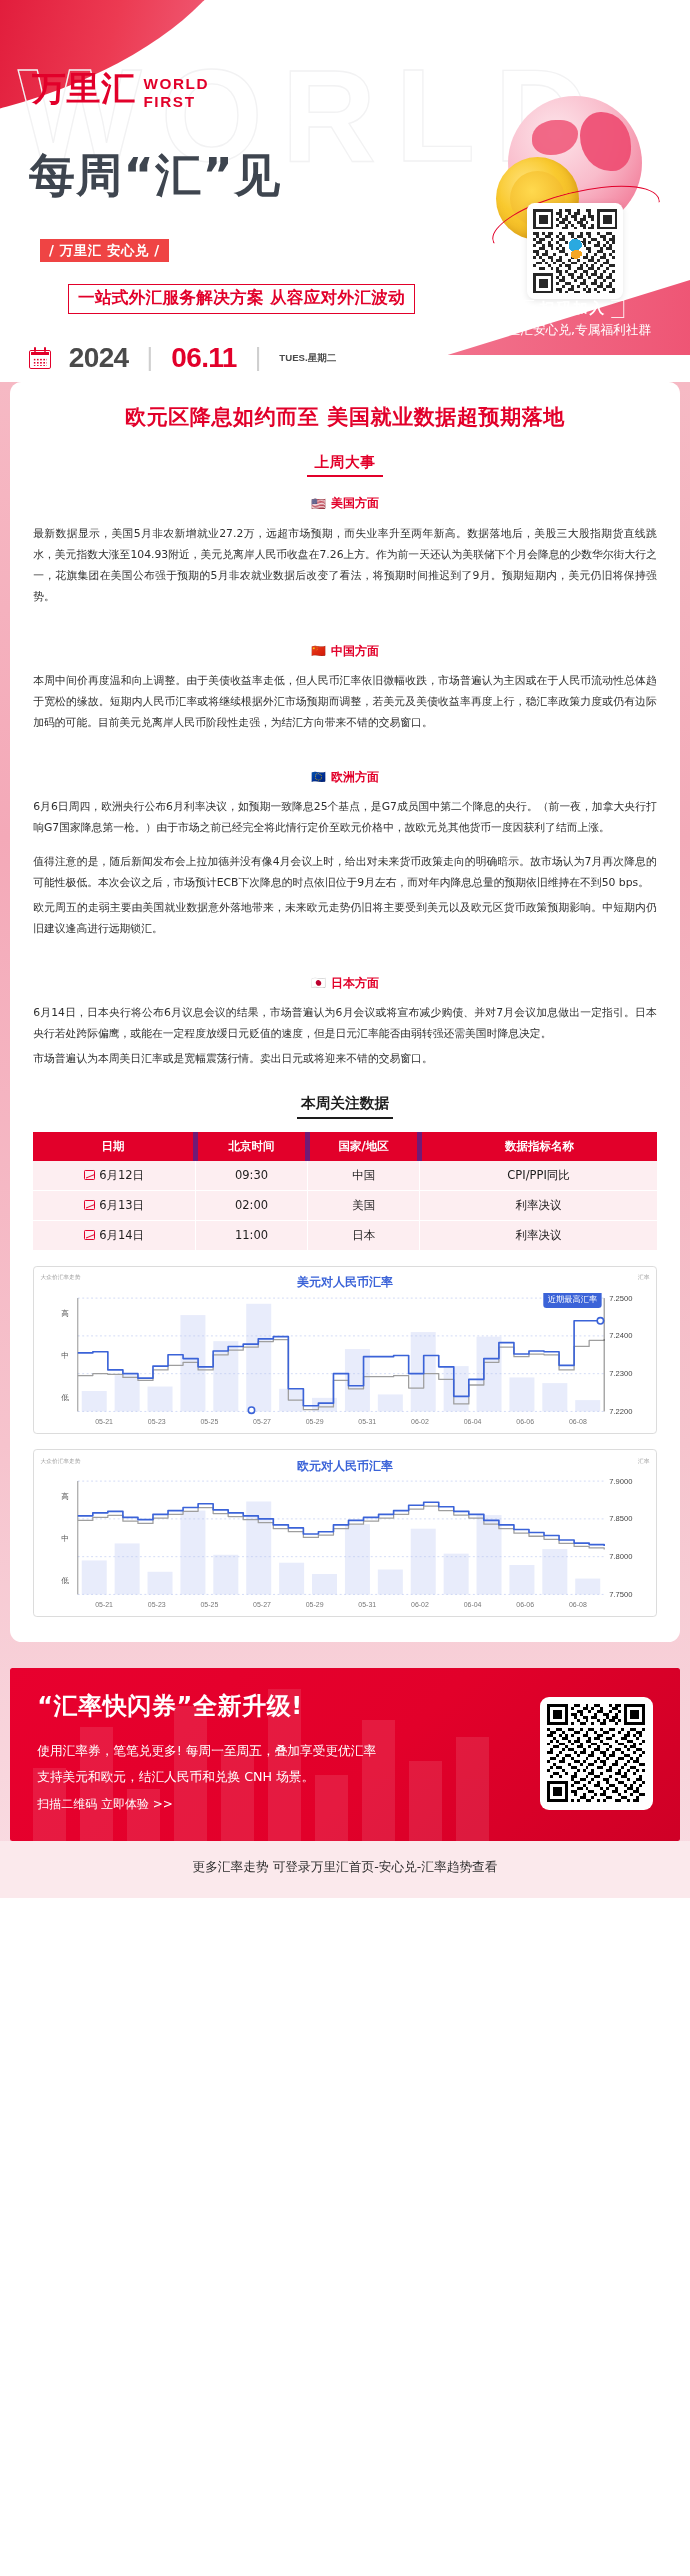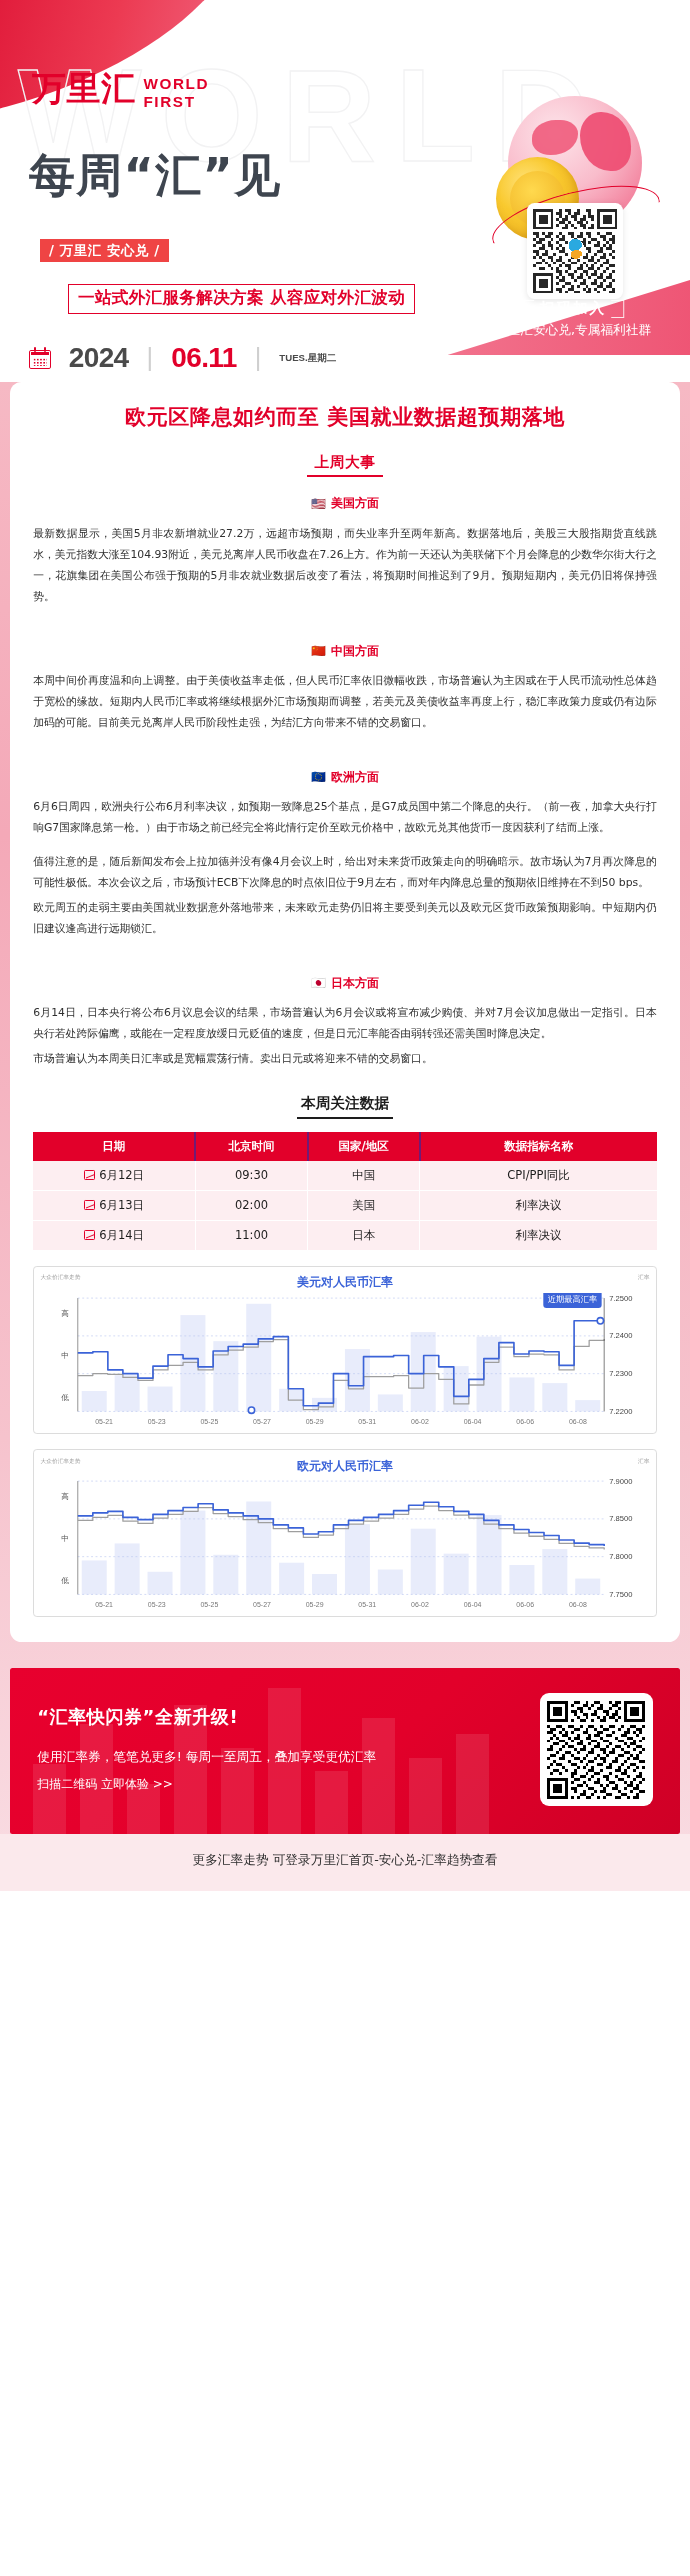--- a/index.html
+++ b/index.html
@@ -292,21 +292,21 @@
     border-collapse: collapse;
     font-size: 11.5px;
     font-family: "DejaVu Sans", sans-serif;
   }
   table.data th {
     background: #e2002a;
     color: #ffffff;
     font-weight: 700;
     padding: 7px 3.8px;
     text-align: center;
-    border-right: 2px solid #701a75;
+    border-right: 5px solid #701a75;
   }
   table.data th:last-child { border-right: none; }
   table.data td {
     background: #fdeef1;
     color: #1d1d1d;
     padding: 7px 3.8px;
     text-align: center;
     border-right: 1px solid #ffffff;
     border-bottom: 1px solid #ffffff;
   }
@@ -352,21 +352,21 @@
     overflow: hidden;
     padding: 25.5px 27px 28px 27px;
     display: flex;
     align-items: center;
     justify-content: space-between;
   }
   .promo-bars { position:absolute; inset:0; opacity:.10; display:flex; align-items:flex-end; gap:14px; padding:0 23px 0 23px;}
   .promo-bars i { display:block; width:33px; background:#ffffff; }
   .promo-left { position: relative; z-index: 2; }
   .promo-title {
-    color: #ffffff; font-size: 18px; font-weight: 800; letter-spacing: 0.6px;
+    color: #ffffff; font-size: 24px; font-weight: 800; letter-spacing: 0.6px;
     line-height: 1.15; margin-bottom: 16.6px;
     font-family: "DejaVu Sans", sans-serif;
   }
   .promo-line { color: #ffffff; font-size: 12.7px; line-height: 2.1; font-family: "DejaVu Sans", sans-serif;}
   .promo-cta { color: #ffffff; font-size: 12px; margin-top: 5.1px; font-family: "DejaVu Sans", sans-serif;}
   .promo-qr {
     position: relative; z-index: 2;
     width: 113px; height: 113px; background: #ffffff;
     border-radius: 9px; padding: 7.6px; flex: 0 0 auto;
   }
@@ -860,20 +860,21 @@
         <i style="height:52%"></i>
           <i style="height:88%"></i>
           <i style="height:38%"></i>
           <i style="height:70%"></i>
         <i style="height:46%"></i>
           <i style="height:60%"></i>
       </div>
       <div class="promo-left">
         <div class="promo-title">“汇率快闪券”全新升级!</div>
         <div class="promo-line">使用汇率券，笔笔兑更多! 每周一至周五，叠加享受更优汇率</div>
+        <div class="promo-line">支持美元和欧元，结汇人民币和兑换 CNH 场景。</div>
         <div class="promo-cta">扫描二维码 立即体验 &gt;&gt;</div>
       </div>
       <div class="promo-qr">
         <svg viewBox="0 0 33 33" width="100%" height="100%" shape-rendering="crispEdges">
           <rect width="33" height="33" fill="#fff"></rect>
           <g fill="#000">
             <rect x="0" y="0" width="7" height="1"></rect>
               <rect x="0" y="6" width="7" height="1"></rect>
             <rect x="0" y="0" width="1" height="7"></rect>
               <rect x="6" y="0" width="1" height="7"></rect>

